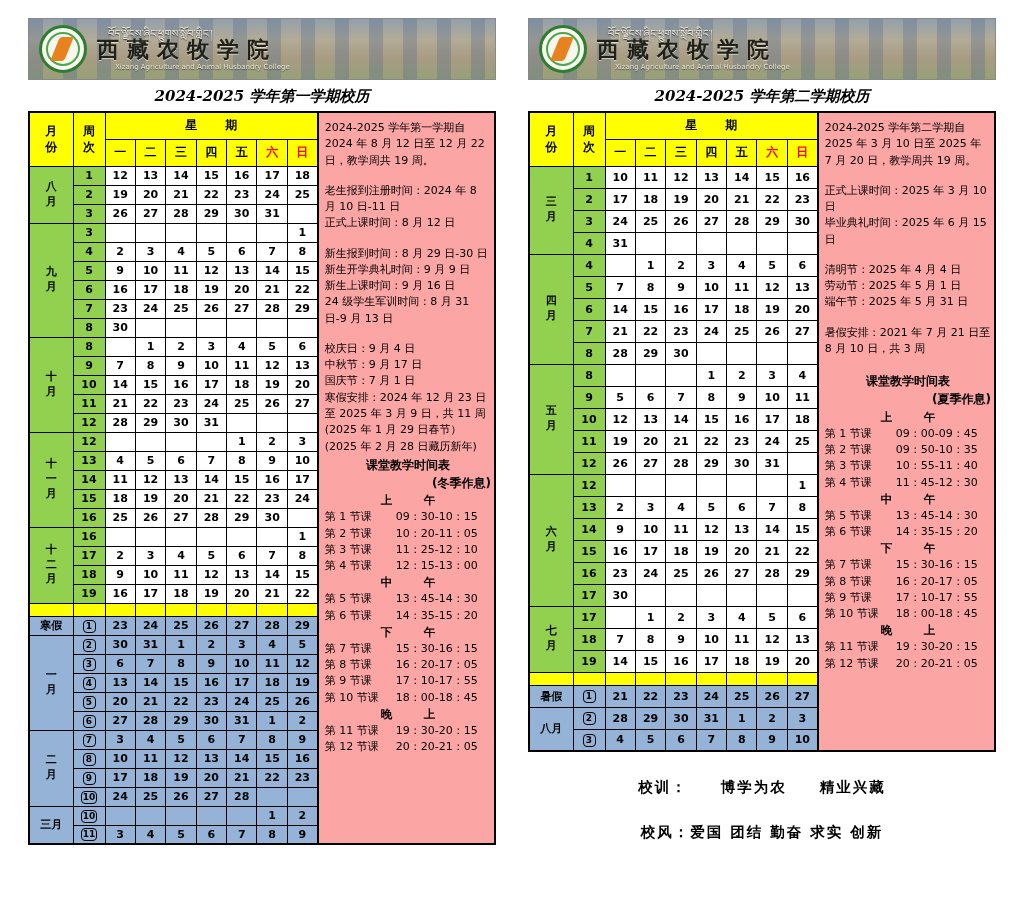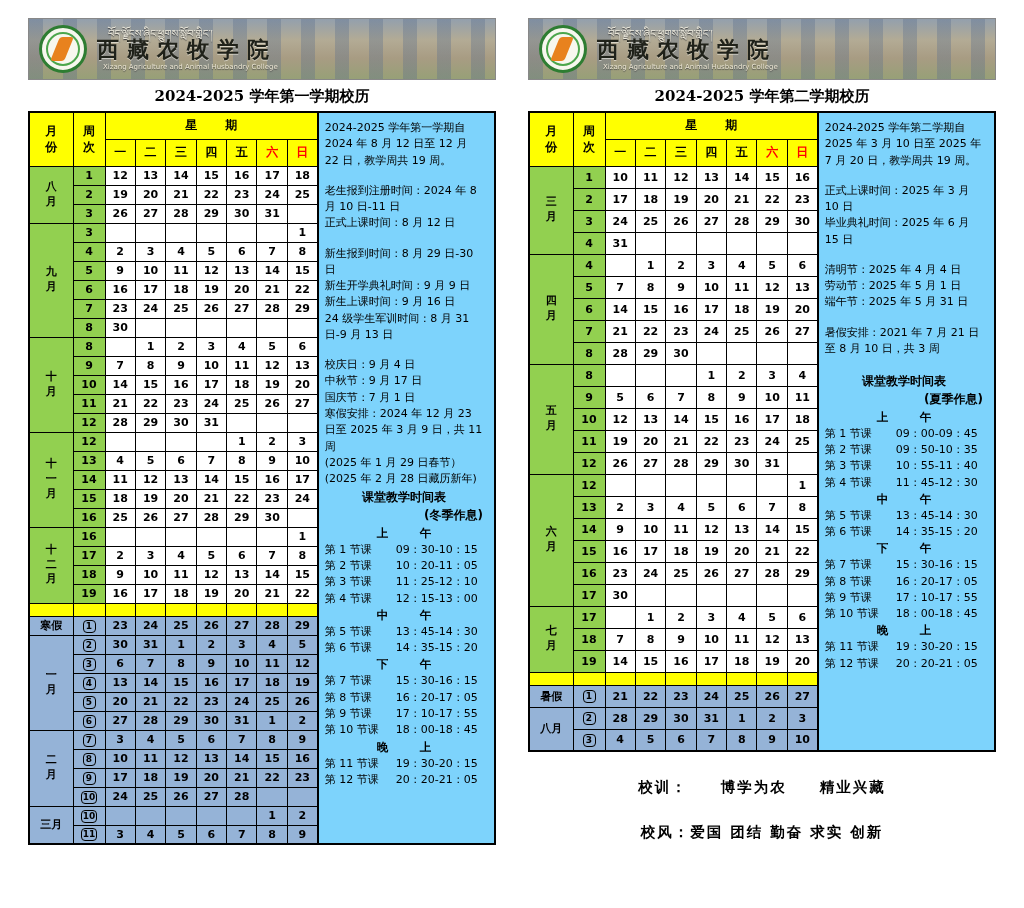--- a/index.html
+++ b/index.html
@@ -35,29 +35,29 @@
   .banner .tib {
     position: absolute; left: 71px; top: 3px; font-size: 10px; color: #f2efe2;
     text-shadow: 0 1px 1px #333; white-space: nowrap; margin-left: 8px;
   }
   .banner .cn {
     position: absolute; left: 68px; top: 16px; font-size: 22px; font-weight: bold;
     font-family: "DejaVu Serif", "Liberation Serif", serif; color: #20221a;
     letter-spacing: 8px; text-shadow: 0 1px 0 rgba(255,255,250,.5); white-space: nowrap;
   }
   .banner .en {
-    position: absolute; left: 74px; top: 44px; font-size: 7px; color: #eee8d5;
+    position: absolute; left: 86px; top: 44px; font-size: 7px; color: #eee8d5;
     text-shadow: 0 1px 1px #444; white-space: nowrap;
   }
 
   
   .semtitle {
     text-align: center; margin: 7px 0 5px;
     font-family: "DejaVu Serif", "Liberation Serif", serif;
-    font-weight: bold; font-size: 15px; color: #000;
+    font-style: italic; font-weight: bold; font-size: 15px; color: #000;
   }
 
   
   .calwrap { display: flex; align-items: stretch; }
   table.cal { border-collapse: collapse; table-layout: fixed; width: 289px; border: 2px solid #000; }
   table.cal td {
     border: 1px solid #000; text-align: center; vertical-align: middle;
     font-size: 11px; font-weight: bold; color: #000; padding: 0; overflow: hidden;
   }
   tr.hrow td { background: #FFFF00; height: 27px; font-size: 12px; }
@@ -70,22 +70,22 @@
   td.mon { font-size: 11px; }
   .vert { width: 1.15em; margin: 0 auto; word-break: break-all; line-height: 1.35; }
   tr.seprow td { background: #FFFF00; height: 13px; }
   .circ {
     display: inline-block; min-width: 13px; height: 13px; line-height: 11px;
     border: 1px solid #000; border-radius: 4px; font-size: 9px; padding: 0 1px;
   }
   .star { letter-spacing: 28px; padding-left: 28px !important; }
 
   .notes {
-    flex: 1; border: 2px solid #000; border-left: none; background: #7dd3fc;
-    padding: 7px 11px 4px 6px; font-size: 11px; line-height: 1.48; color: #000;
+    flex: 1; border: 2px solid #000; border-left: none; background: #fca5a5;
+    padding: 7px 3px 4px 6px; font-size: 11px; line-height: 1.48; color: #000;
   }
   .nline { min-height: 16px; }
   .ngap { height: 14px; }
   .tt-title { text-align: center; font-weight: bold; font-size: 12px; margin-top: 2px; }
   .tt-sub { text-align: right; font-weight: bold; font-size: 12px; }
   .tt-part { text-align: center; font-weight: bold; font-size: 11.5px; letter-spacing: 10px; padding-left: 10px; }
   .ttrow { display: flex; gap: 9px; white-space: nowrap; }
   .ttrow span:first-child { flex: 0 0 62px; }
 
   

